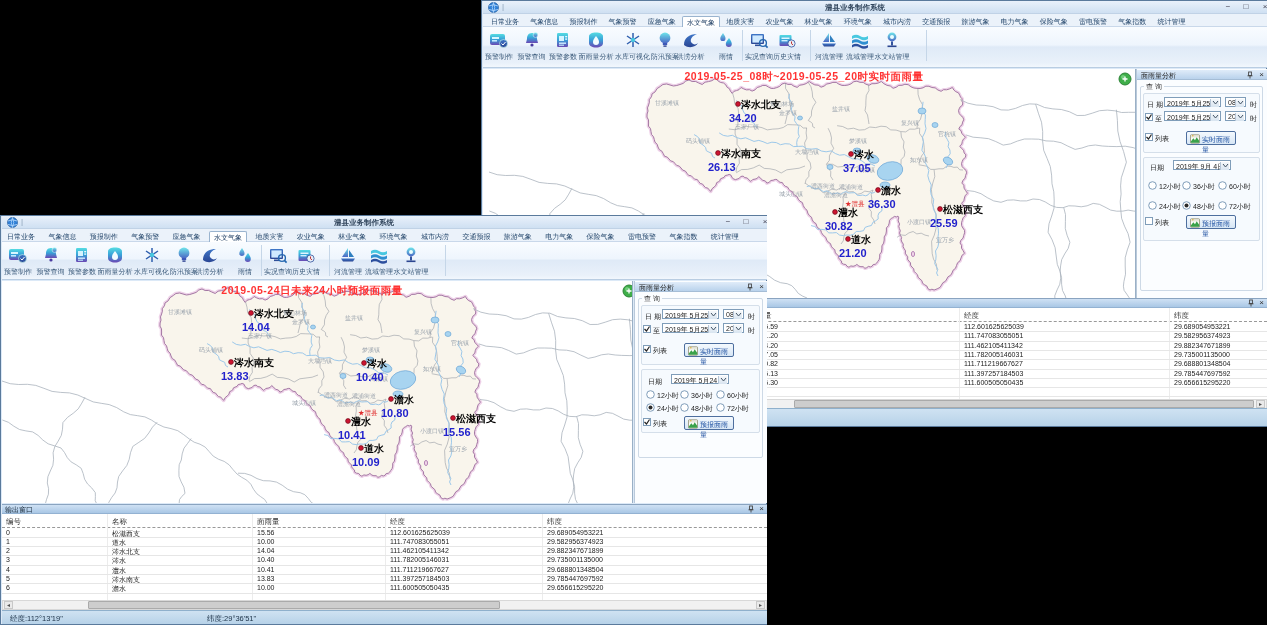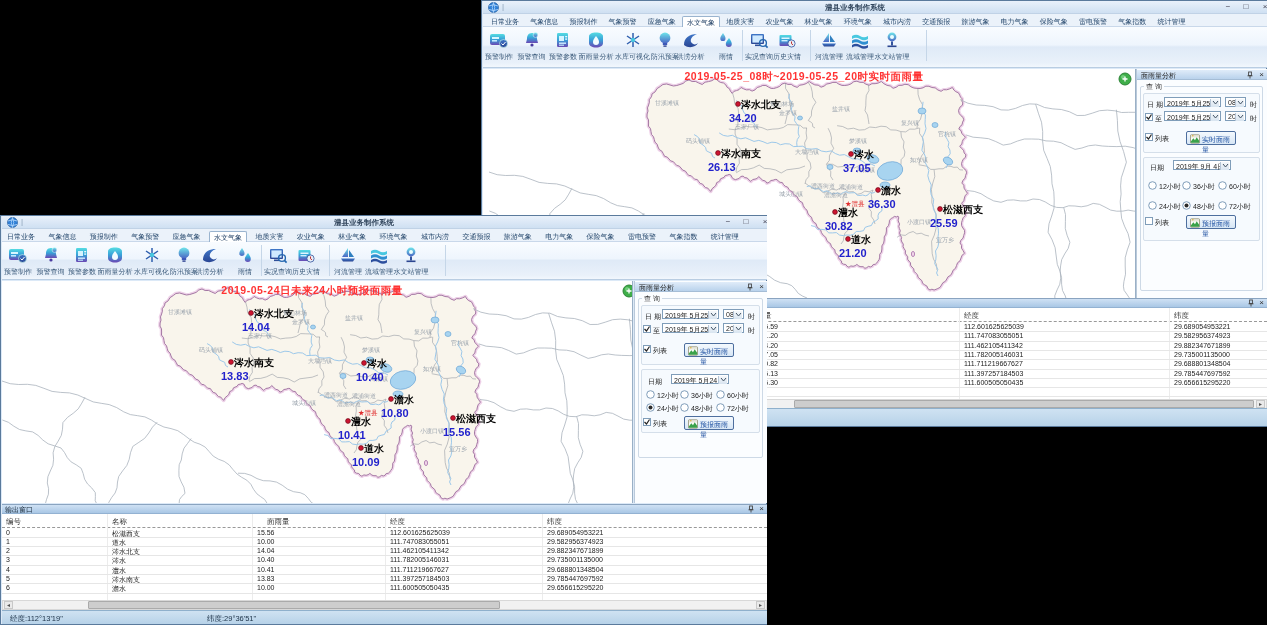--- a/index.html
+++ b/index.html
@@ -803,21 +803,21 @@
       <div class="dockbar2" style="left:0;top:0;width:100%;height:9px">
         <span style="position:absolute;left:3px;top:0px;font-size:7px;color:#1a2a3a">输出窗口</span>
         <svg width="8" height="8" style="position:absolute;right:12px;top:0px">
           <use href="#pin"></use>
         </svg>
         <span style="position:absolute;right:3px;top:-1px;font-size:8px;color:#333">×</span>
       </div>
       <div class="tbl" style="left:0;top:9px;width:100%;height:96px">
         <span class="th" style="left:4px;top:3px">编号</span>
         <span class="th" style="left:110px;top:3px">名称</span>
-        <span class="th" style="left:265px;top:3px">面雨量</span>
+        <span class="th" style="left:255px;top:3px">面雨量</span>
         <span class="th" style="left:388px;top:3px">经度</span>
         <span class="th" style="left:545px;top:3px">纬度</span>
         <span class="hdash" style="top:13px"></span>
         <span class="vline" style="left:105px"></span>
         <span class="vline" style="left:250px"></span>
         <span class="vline" style="left:383px"></span>
         <span class="vline" style="left:540px"></span>
         <span class="td" style="left:4px;top:14.5px">0</span>
         <span class="td" style="left:110px;top:14.5px">松滋西支</span>
         <span class="td" style="left:255px;top:14.5px">15.56</span>

